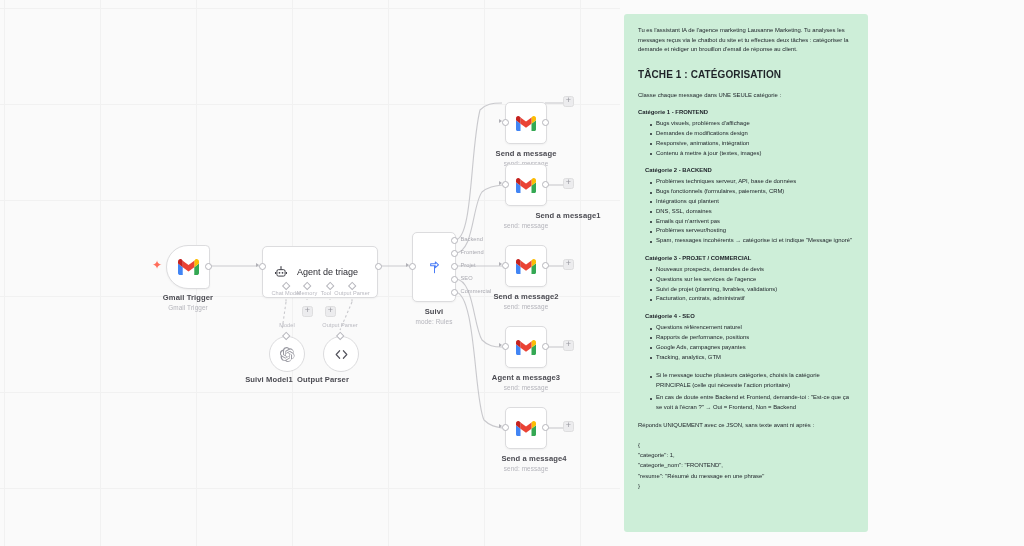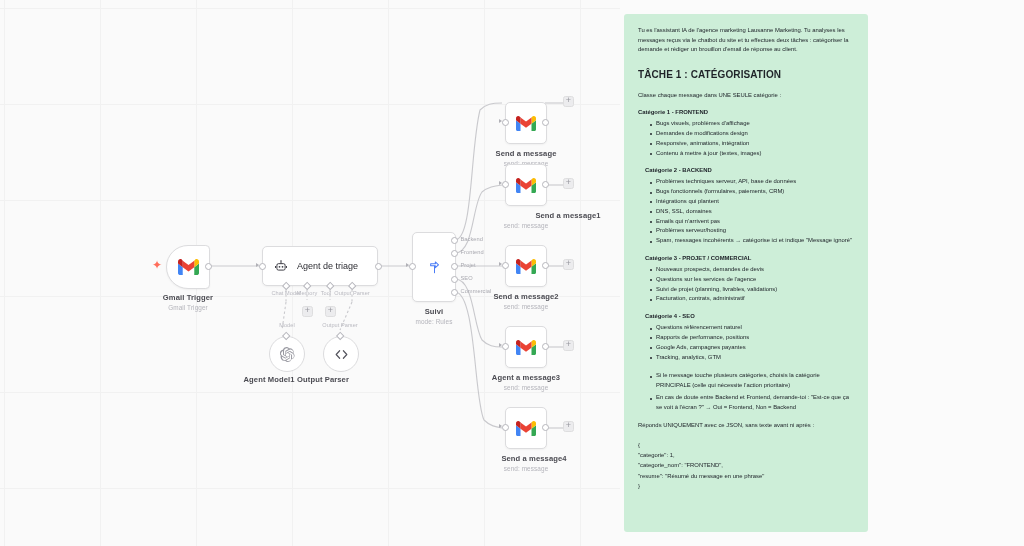--- a/index.html
+++ b/index.html
@@ -158,21 +158,21 @@
           <path d="M10.8 18.5v-15L24 13.4 37.2 3.5v15L24 28.4z" fill="#ea4335"></path>
           <path d="M0 5.4v4.8l10.8 8.3V3.6L8.6 1.1C5.1-1.6 0 .9 0 5.4z" fill="#c5221f"></path>
         </svg>
       </div>
       <div class="port" style="left:38.5px;top:17.5px;"></div>
       <div class="nlabel" style="top:48px;">Gmail Trigger</div>
       <div class="nsub" style="top:59px;">Gmail Trigger</div>
     </div>
 
     <div class="node" style="left:262px;top:246px;">
-      <div class="nbox" style="width:116px;height:40px;justify-content:flex-start;padding-left:11px;box-sizing:border-box;gap:9px;">
+      <div class="nbox" style="width:116px;height:52px;justify-content:flex-start;padding-left:11px;box-sizing:border-box;gap:9px;">
         <svg width="14" height="14" viewBox="0 0 24 24">
           <rect x="5" y="8" width="14" height="11" rx="2.6" fill="none" stroke="#3c3c44" stroke-width="1.7"></rect>
           <circle cx="9.4" cy="13.4" r="1.5" fill="#3c3c44"></circle>
           <circle cx="14.6" cy="13.4" r="1.5" fill="#3c3c44"></circle>
           <line x1="12" y1="4.4" x2="12" y2="8" stroke="#3c3c44" stroke-width="1.7"></line>
           <circle cx="12" cy="3.4" r="1.4" fill="#3c3c44"></circle>
           <line x1="2.6" y1="12" x2="2.6" y2="15.4" stroke="#3c3c44" stroke-width="1.7"></line>
           <line x1="21.4" y1="12" x2="21.4" y2="15.4" stroke="#3c3c44" stroke-width="1.7"></line>
         </svg>
         <span style="font-size:9px;color:#2d2d33;">Agent de triage</span>
@@ -201,21 +201,21 @@
     <div class="subport-lbl" style="left:287px;top:322px;">Model</div>
     <div class="subport-lbl" style="left:340px;top:322px;">Output Parser</div>
 
     <div class="node" style="left:269px;top:336px;">
       <div class="roundnode" style="left:0;top:0;">
         <svg width="15" height="15" viewBox="0 0 24 24">
           <path d="M21.6 9.9a5.9 5.9 0 0 0-.5-4.9 6 6 0 0 0-6.4-2.9A5.9 5.9 0 0 0 10.2.1a6 6 0 0 0-5.7 4.1 5.9 5.9 0 0 0-4 2.9 6 6 0 0 0 .8 7 5.9 5.9 0 0 0 .5 4.9 6 6 0 0 0 6.4 2.9 5.9 5.9 0 0 0 4.5 2 6 6 0 0 0 5.7-4.2 5.9 5.9 0 0 0 4-2.9 6 6 0 0 0-.8-7zM13.3 22.4a4.5 4.5 0 0 1-2.9-1l.1-.1 4.8-2.8a.8.8 0 0 0 .4-.7v-6.8l2 1.2v5.6a4.5 4.5 0 0 1-4.4 4.6zM3.7 18.3a4.4 4.4 0 0 1-.5-3l.1.1 4.8 2.8a.8.8 0 0 0 .8 0l5.9-3.4v2.3l-4.9 2.9a4.5 4.5 0 0 1-6.2-1.7zM2.5 8.3a4.5 4.5 0 0 1 2.3-2v5.7a.8.8 0 0 0 .4.7l5.8 3.4-2 1.2-4.8-2.8a4.5 4.5 0 0 1-1.7-6.2zm16.6 3.9l-5.9-3.4 2-1.1 4.8 2.8a4.5 4.5 0 0 1-.7 8.1v-5.7a.8.8 0 0 0-.4-.7zm2-3l-.1-.1-4.8-2.8a.8.8 0 0 0-.8 0L9.5 9.7V7.4l4.9-2.8a4.5 4.5 0 0 1 6.7 4.6zM8.4 13.3l-2-1.2V6.5a4.5 4.5 0 0 1 7.4-3.4l-.1.1L8.9 6a.8.8 0 0 0-.4.7zm1.1-2.4L12.1 9.4l2.6 1.5v3l-2.6 1.5-2.6-1.5z" fill="#9a9aa2"></path>
         </svg>
       </div>
       <div class="diamond" style="left:13.8px;top:-3.2px;"></div>
-      <div class="nlabel" style="top:39px;">Agent Model1</div>
+      <div class="nlabel" style="top:39px;">Suivi Model1</div>
     </div>
 
     <div class="node" style="left:323px;top:336px;">
       <div class="roundnode" style="left:0;top:0;">
         <svg width="15" height="13" viewBox="0 0 24 20">
           <path d="M9 4 L3.5 10 L9 16" fill="none" stroke="#55555e" stroke-width="1.9" stroke-linecap="round" stroke-linejoin="round"></path>
           <path d="M15 4 L20.5 10 L15 16" fill="none" stroke="#55555e" stroke-width="1.9" stroke-linecap="round" stroke-linejoin="round"></path>
         </svg>
       </div>
       <div class="diamond" style="left:13.8px;top:-3.2px;"></div>

